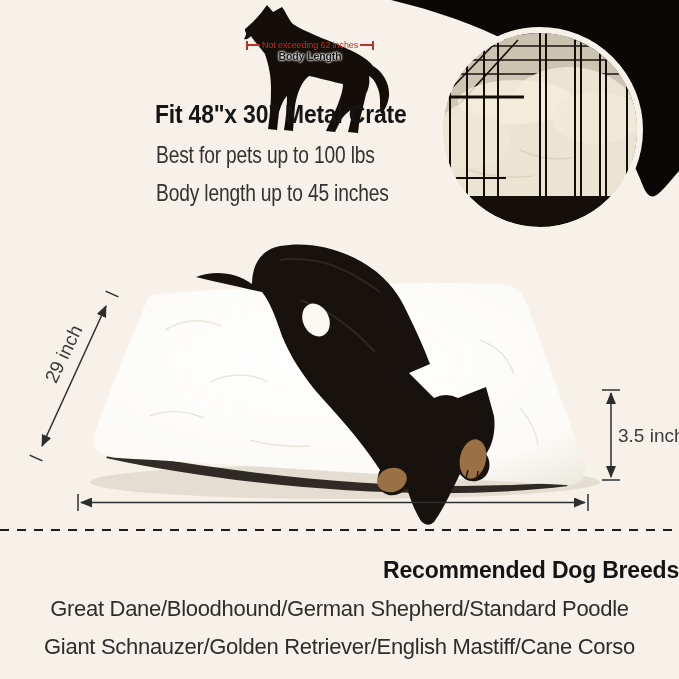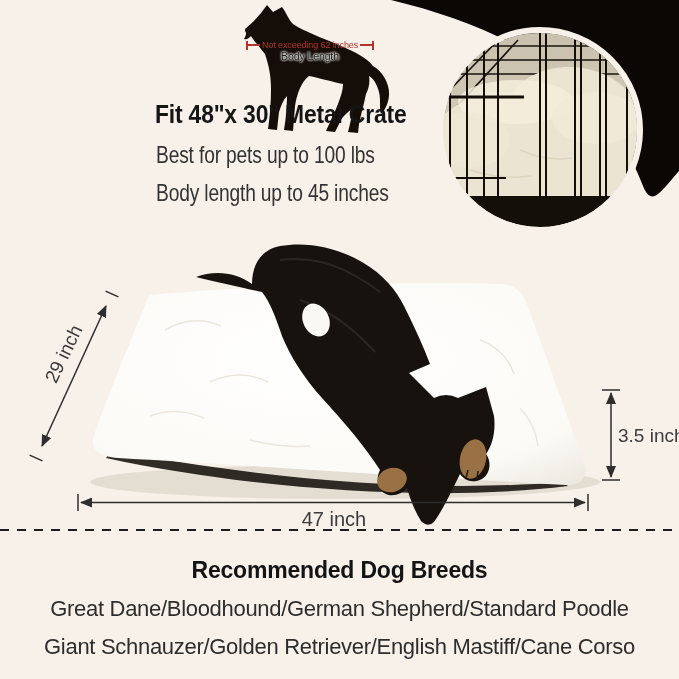--- a/index.html
+++ b/index.html
@@ -14,42 +14,42 @@
   #sub1{top:141px}
   #sub2{top:179px}
 
   
   .measure{position:absolute;left:246px;top:40px;width:128px;height:10px;
       display:flex;align-items:center}
   .measure .tick{width:2px;height:9px;background:#b5342a}
   .measure .seg{flex:1;height:1.5px;background:#b5342a;min-width:5px}
   .measure .mtext{font-size:9px;line-height:1;color:#b5342a;white-space:nowrap;padding:0 2px;letter-spacing:-.1px}
   .bodylen{position:absolute;left:246px;top:50px;width:128px;text-align:center;
-      font-size:10.5px;font-weight:400;color:#171717;letter-spacing:-.1px;
+      font-size:10.5px;font-weight:700;color:#171717;letter-spacing:-.1px;
       text-shadow:0 0 2px #fff,0 0 2px #fff,0 0 3px #fff}
 
   
   .svg-abs{position:absolute}
   #silhouette-box{left:243px;top:2px;width:150px;height:136px}
   #corner-box{left:385px;top:0;width:294px;height:240px}
   #hero-box{left:0;top:238px;width:679px;height:295px}
   #arrows-box{left:0;top:0;width:679px;height:679px;pointer-events:none}
 
   
   .dim-label{position:absolute;font-size:19px;color:#3c3c3c;white-space:nowrap}
   #dim-w{left:26px;top:343px;width:76px;text-align:center;transform:rotate(-64deg)}
   #dim-h{left:618px;top:425px}
   #dim-l{left:281px;top:508px;width:106px;text-align:center;font-size:20px}
 
   
   .dashes{position:absolute;left:0;top:529px;width:679px;height:2.4px;
       background:repeating-linear-gradient(to right,#1d1d1d 0 9px,transparent 9px 17px)}
 
   
-  .breeds-h{position:absolute;left:0;top:557px;width:679px;text-align:center;
+  .breeds-h{position:absolute;left:0;top:557px;width:679px;text-align:right;
       font-size:23px;font-weight:700;color:#141414;letter-spacing:-.2px}
   .breed-line{position:absolute;left:0;width:679px;text-align:center;font-size:22px;
       color:#2d2d2d;letter-spacing:-.3px}
   #breeds1{top:596px}
   #breeds2{top:634px}
 </style>
 </head>
 <body>
 
 <div class="canvas">
@@ -193,21 +193,20 @@
     </g>
     <g stroke="#2e2e2e" stroke-width="1.5">
       <line x1="78" y1="494" x2="78" y2="511"></line>
       <line x1="588" y1="494" x2="588" y2="511"></line>
       <line x1="81" y1="502.5" x2="585" y2="502.5" marker-start="url(#ah)" marker-end="url(#ah)"></line>
     </g>
   </svg>
 
   <span class="dim-label" id="dim-w">29 inch</span>
   <span class="dim-label" id="dim-h">3.5 inch</span>
-  <span class="dim-label" id="dim-l">47 inch</span>
 
   <div class="dashes"></div>
 
   <div class="breeds-h">Recommended Dog Breeds</div>
   <div class="breed-line" id="breeds2">Giant Schnauzer/Golden Retriever/English Mastiff/Cane Corso</div>
   <div class="breed-line" id="breeds1">Great Dane/Bloodhound/German Shepherd/Standard Poodle</div>
 
 </div>
 
 </body></html>

